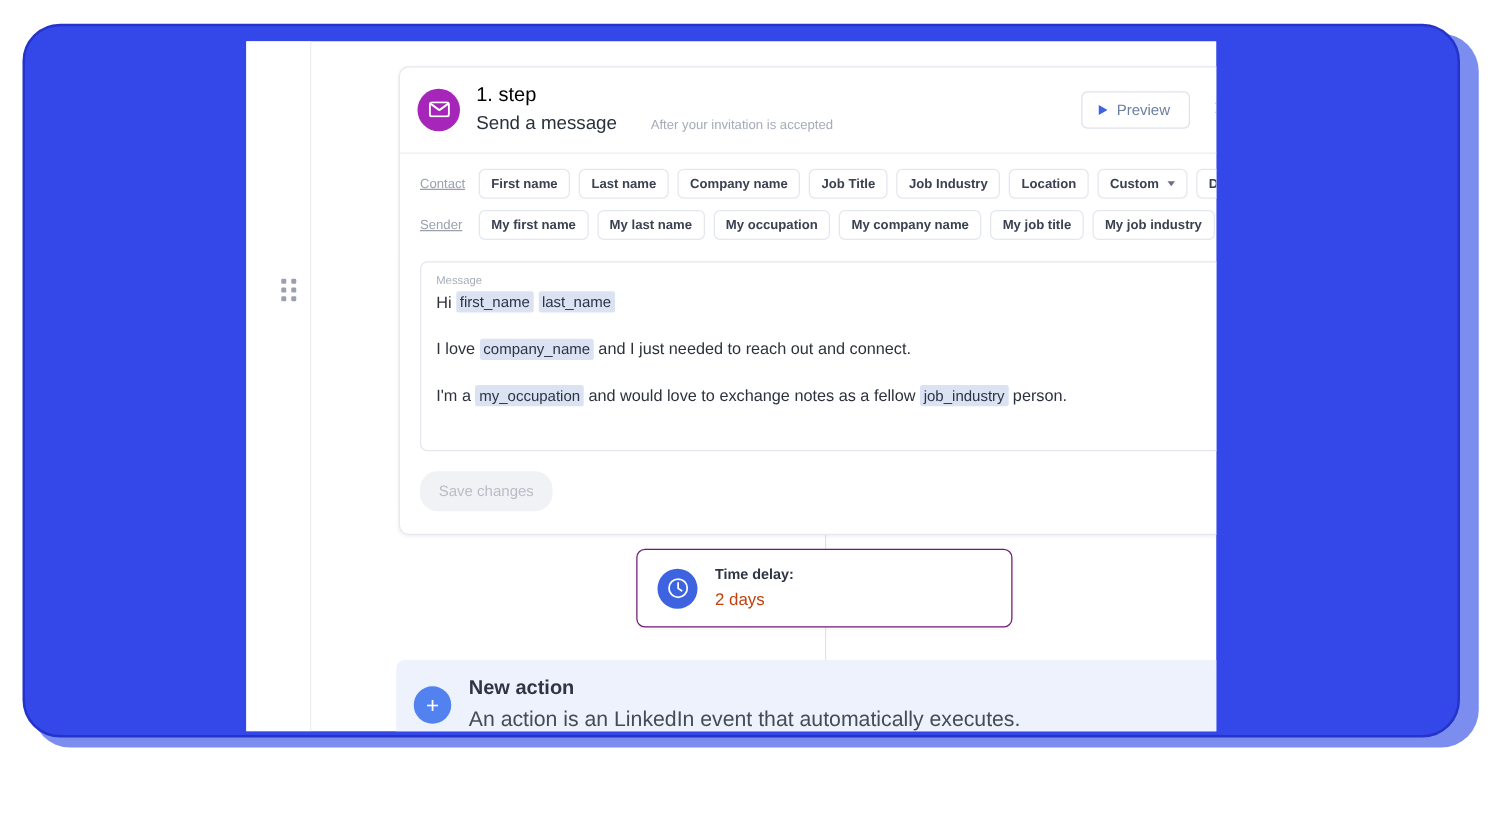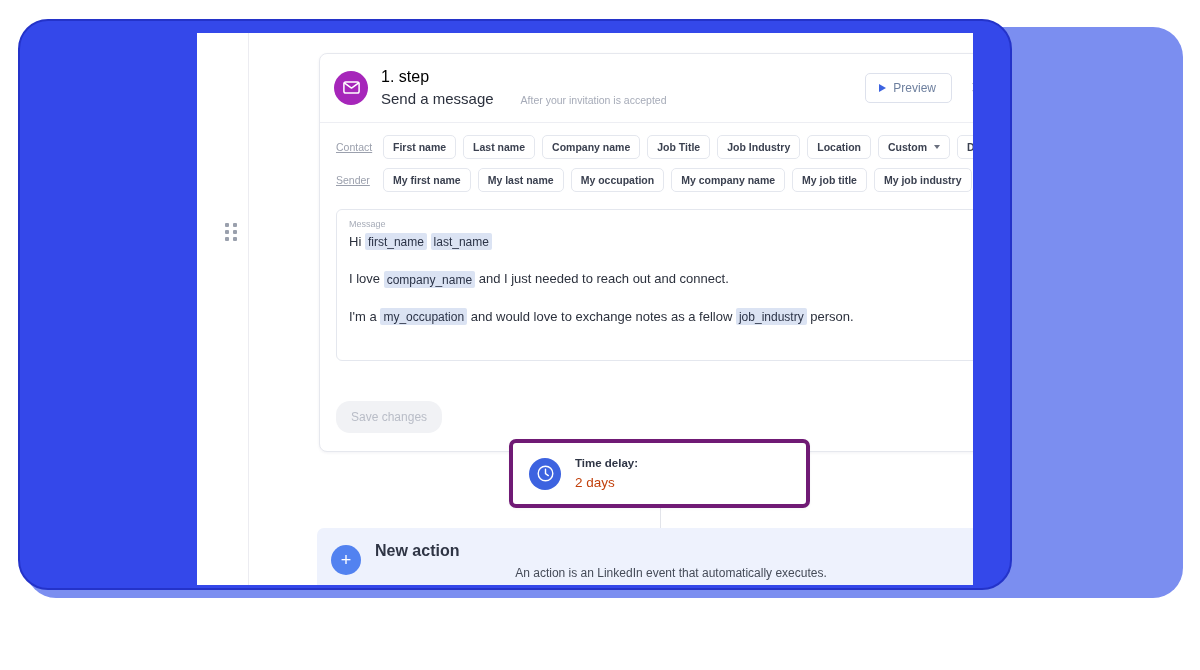--- a/index.html
+++ b/index.html
@@ -13,21 +13,21 @@
 
   
   .frame-shadow {
     position: absolute; left: 26px; top: 27px;
     width: 1157px; height: 571px;
     background: #7b8ef0;
     border-radius: 30px;
   }
   .frame {
     position: absolute; left: 18px; top: 19px;
-    width: 994px; height: 571px;
+    width: 1150px; height: 571px;
     background: #3448ea;
     border: 2px solid #2433c9;
     border-radius: 30px;
     overflow: hidden;
   }
 
   
   .page {
     position: absolute; left: 177px; top: 12px;
     width: 776px; height: 552px;
@@ -134,27 +134,27 @@
     padding: 1.5px 3px; border-radius: 2px;
     font-size: 12px;
     text-align: center;
   }
 
   .save-wrap { padding: 16px 16px 18px 16px; }
   .save-btn {
     background: #f1f2f5; color: #b9bdc7;
     border: none; border-radius: 14px;
     padding: 9px 15px; font-size: 12px;
-    font-family: inherit; cursor: default; margin-top: 24px;
+    font-family: inherit; cursor: default;
   }
 
   
   .delay-card {
     position: absolute; left: 260px; top: 406px; width: 301px;
-    background: #fff; border: 4px solid #701a75; border-radius: 7px;
+    background: #fff; border: 1px solid #701a75; border-radius: 7px;
     box-shadow: 0 1px 3px rgba(30,40,80,.05);
     display: flex; align-items: center;
     padding: 13px 16px;
   }
   .delay-icon {
     width: 32px; height: 32px; border-radius: 50%;
     background: #3d63e0; flex: 0 0 auto;
     display: flex; align-items: center; justify-content: center;
   }
   .delay-text { margin-left: 14px; line-height: 1.3; }
@@ -169,21 +169,21 @@
     padding: 12px 16px 12px 14px;
   }
   .na-icon {
     width: 30px; height: 30px; border-radius: 50%;
     background: #5282f0; flex: 0 0 auto;
     display: flex; align-items: center; justify-content: center;
     color: #fff; font-size: 18px; line-height: 1; font-weight: 300;
   }
   .na-text { margin-left: 14px; flex: 1 1 auto; line-height: 1.35; }
   .na-title { font-size: 16px; font-weight: 700; color: #2f3545; }
-  .na-sub { font-size: 12px; color: #454b58; margin-top: 3px; text-align: center; }
+  .na-sub { font-size: 17px; color: #454b58; margin-top: 3px; }
   .na-close {
     width: 22px; height: 22px; display: flex;
     align-items: center; justify-content: center;
     color: #9399a6; font-size: 15px; cursor: pointer; line-height: 1;
   }
 
   
   .brand {
     position: absolute; left: 0; top: 608px; width: 1200px;
     display: flex; align-items: center; justify-content: center; gap: 13px;

